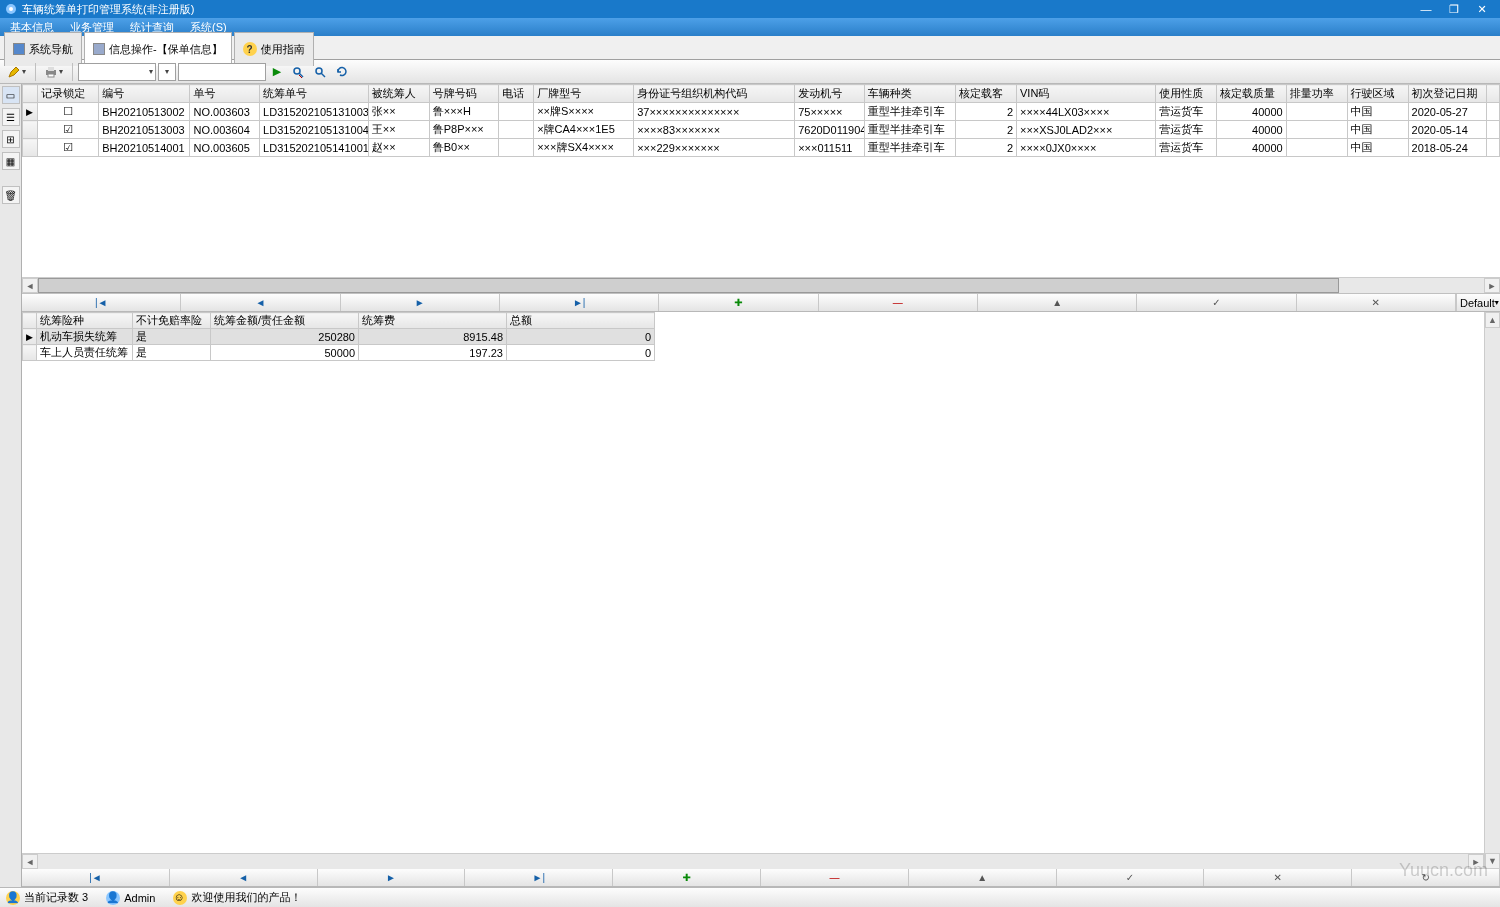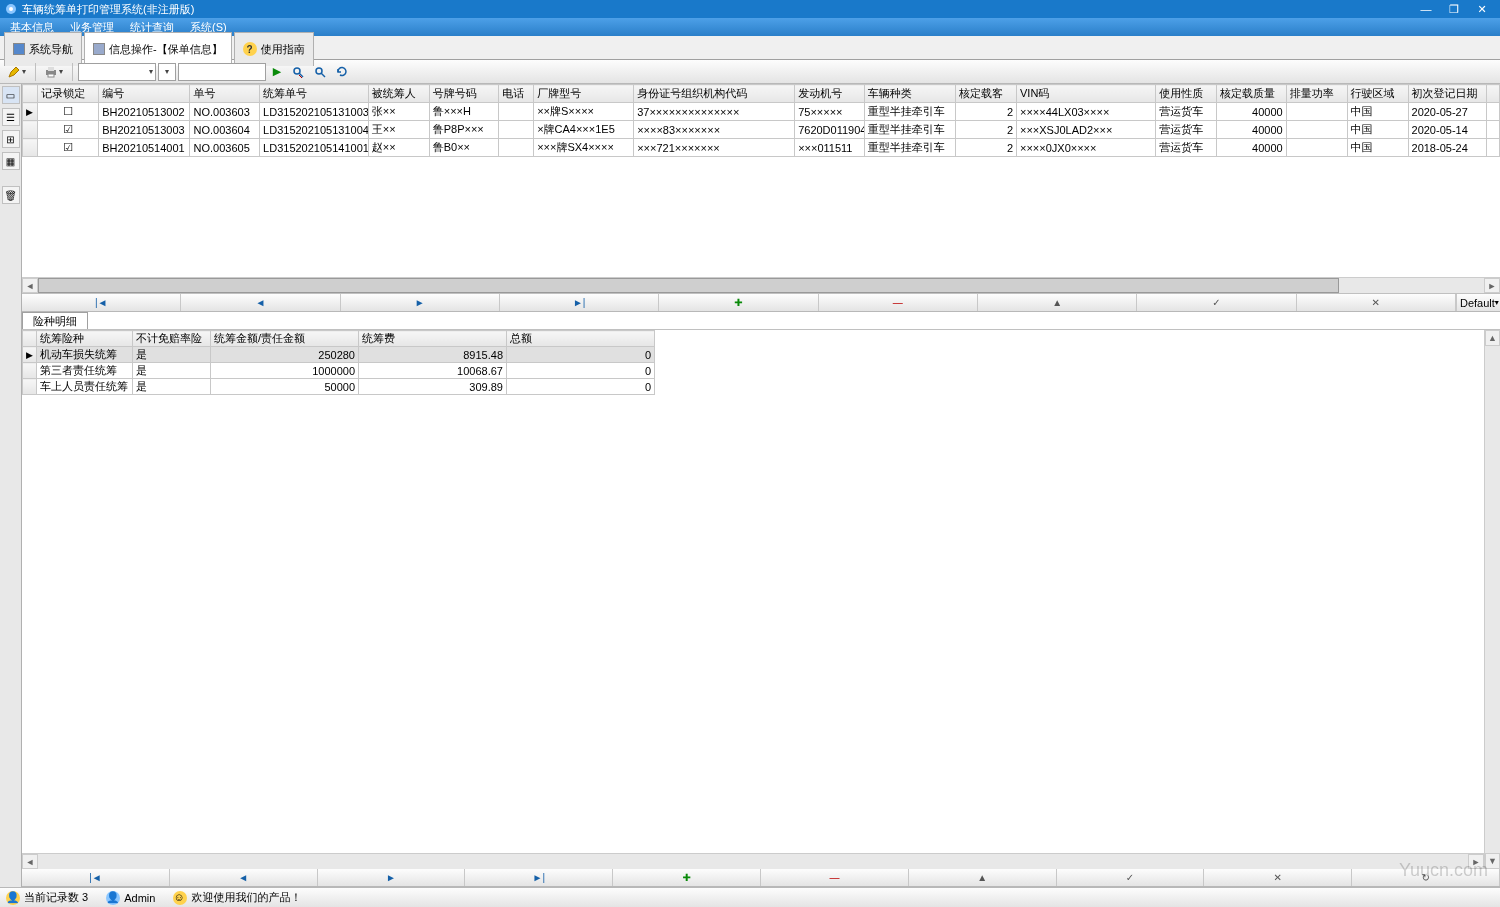--- a/index.html
+++ b/index.html
@@ -253,21 +253,21 @@
               <tr>
                 <th></th>
                 <td style="text-align:center">☑</td>
                 <td>BH20210514001</td>
                 <td>NO.003605</td>
                 <td>LD315202105141001</td>
                 <td>赵××</td>
                 <td>鲁B0××</td>
                 <td></td>
                 <td>×××牌SX4××××</td>
-                <td>×××721×××××××</td>
+                <td>×××229×××××××</td>
                 <td>×××011511</td>
                 <td>重型半挂牵引车</td>
                 <td class="num">2</td>
                 <td>××××0JX0××××</td>
                 <td>营运货车</td>
                 <td class="num">40000</td>
                 <td></td>
                 <td>中国</td>
                 <td>2018-05-24</td>
                 <td></td>
@@ -293,25 +293,20 @@
       <span class="nbtn red">—</span>
       <span class="nbtn dark">▲</span>
       <span class="nbtn dark">✓</span>
       <span class="nbtn dark">✕</span>
       <span class="combo">
           <span>Default</span>
           <span style="font-size:8px">▾</span>
         </span>
     </div>
 
-    <div class="detailtab">
-      <div class="dtab">
-          <span>险种明细</span>
-        </div>
-    </div>
 
     <div class="detailarea">
       <div class="grid2wrap">
        <table class="grid2">
         <colgroup>
               <col style="width:14px">
               <col style="width:96px">
               <col style="width:78px">
               <col style="width:148px">
               <col style="width:148px">
@@ -331,32 +326,24 @@
               <tr class="sel">
                 <th style="font-size:9px">▶</th>
                 <td>机动车损失统筹</td>
                 <td>是</td>
                 <td class="num">250280</td>
                 <td class="num">8915.48</td>
                 <td class="num">0</td>
               </tr>
               <tr>
                 <th></th>
-                <td>第三者责任统筹</td>
-                <td>是</td>
-                <td class="num">1000000</td>
-                <td class="num">10068.67</td>
-                <td class="num">0</td>
-              </tr>
-              <tr>
-                <th></th>
                 <td>车上人员责任统筹</td>
                 <td>是</td>
                 <td class="num">50000</td>
-                <td class="num">309.89</td>
+                <td class="num">197.23</td>
                 <td class="num">0</td>
               </tr>
             </tbody>
        </table>
       </div>
       <div class="detailspacer"></div>
       <div class="vscroll">
         <span class="arr">▲</span>
         <span class="track"></span>
         <span class="arr">▼</span>

